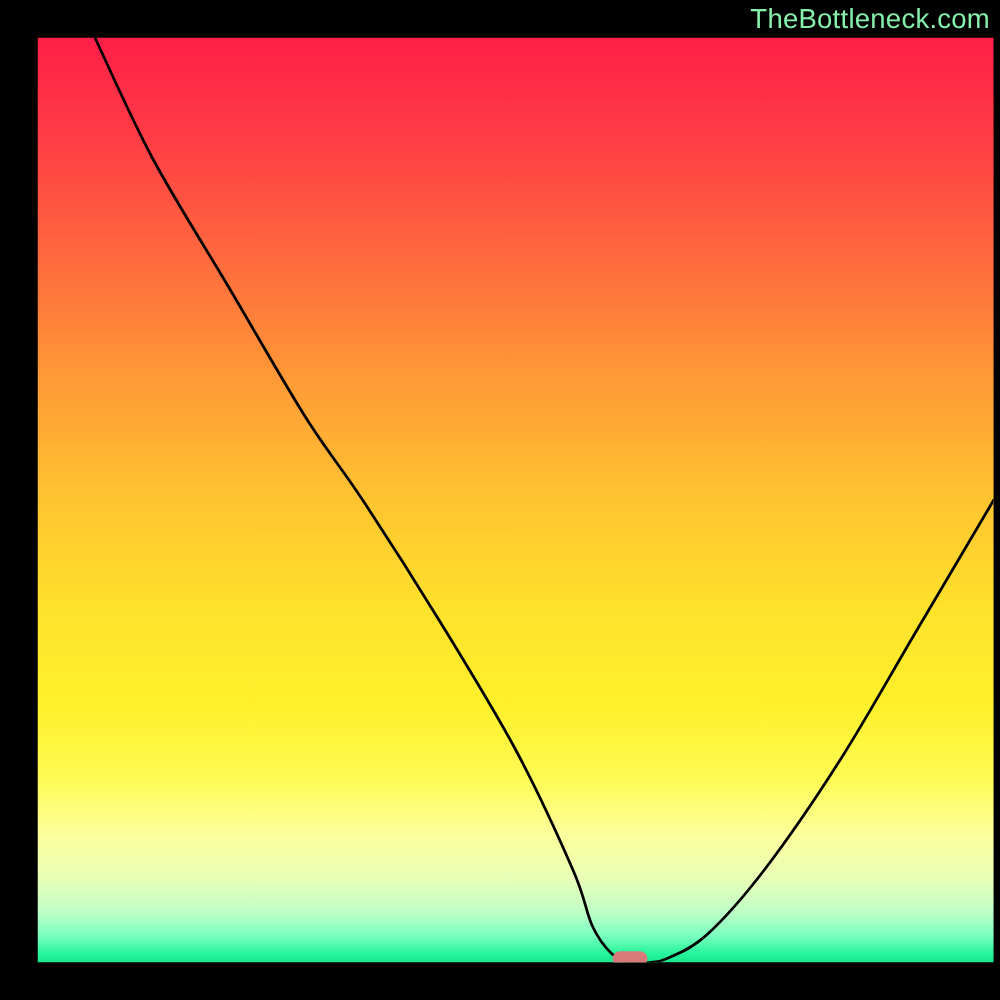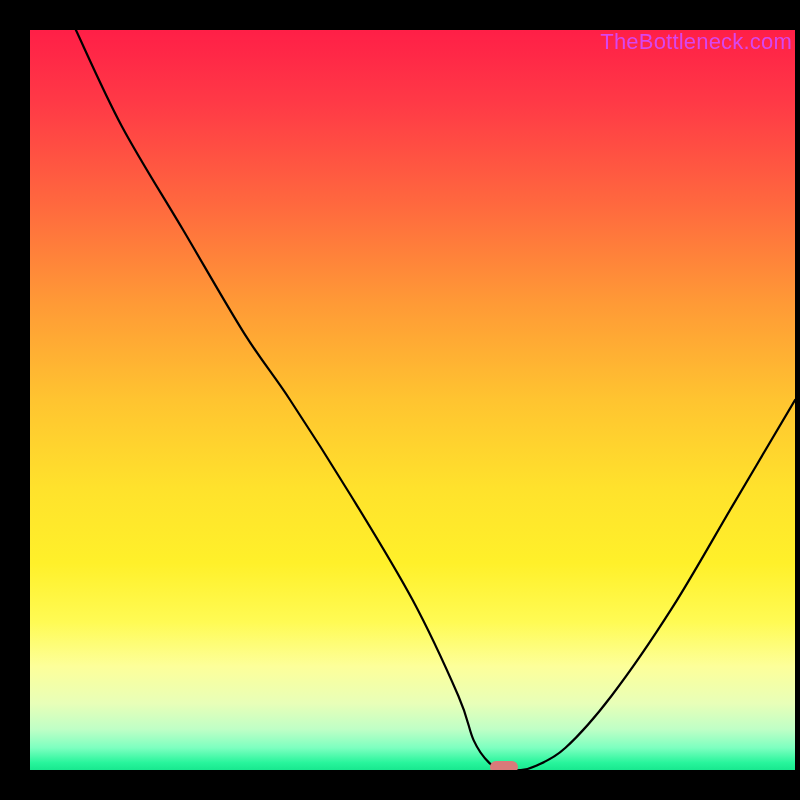--- a/index.html
+++ b/index.html
@@ -14,26 +14,25 @@
   .frame {
     position: relative;
     width: 800px;
     height: 800px;
     background: #000;
   }
   .watermark {
     position: absolute;
     top: 2px;
     right: 8px;
-    color: #d946ef;
+    color: #86efac;
     font-size: 22px;
     font-weight: 500;
     letter-spacing: 0.2px;
     z-index: 10;
-    margin-top: 27px;
   }
   .plot-area {
     position: absolute;
     left: 30px;
     top: 30px;
     width: 765px;
     height: 740px;
     overflow: hidden;
   }
   .gradient {

